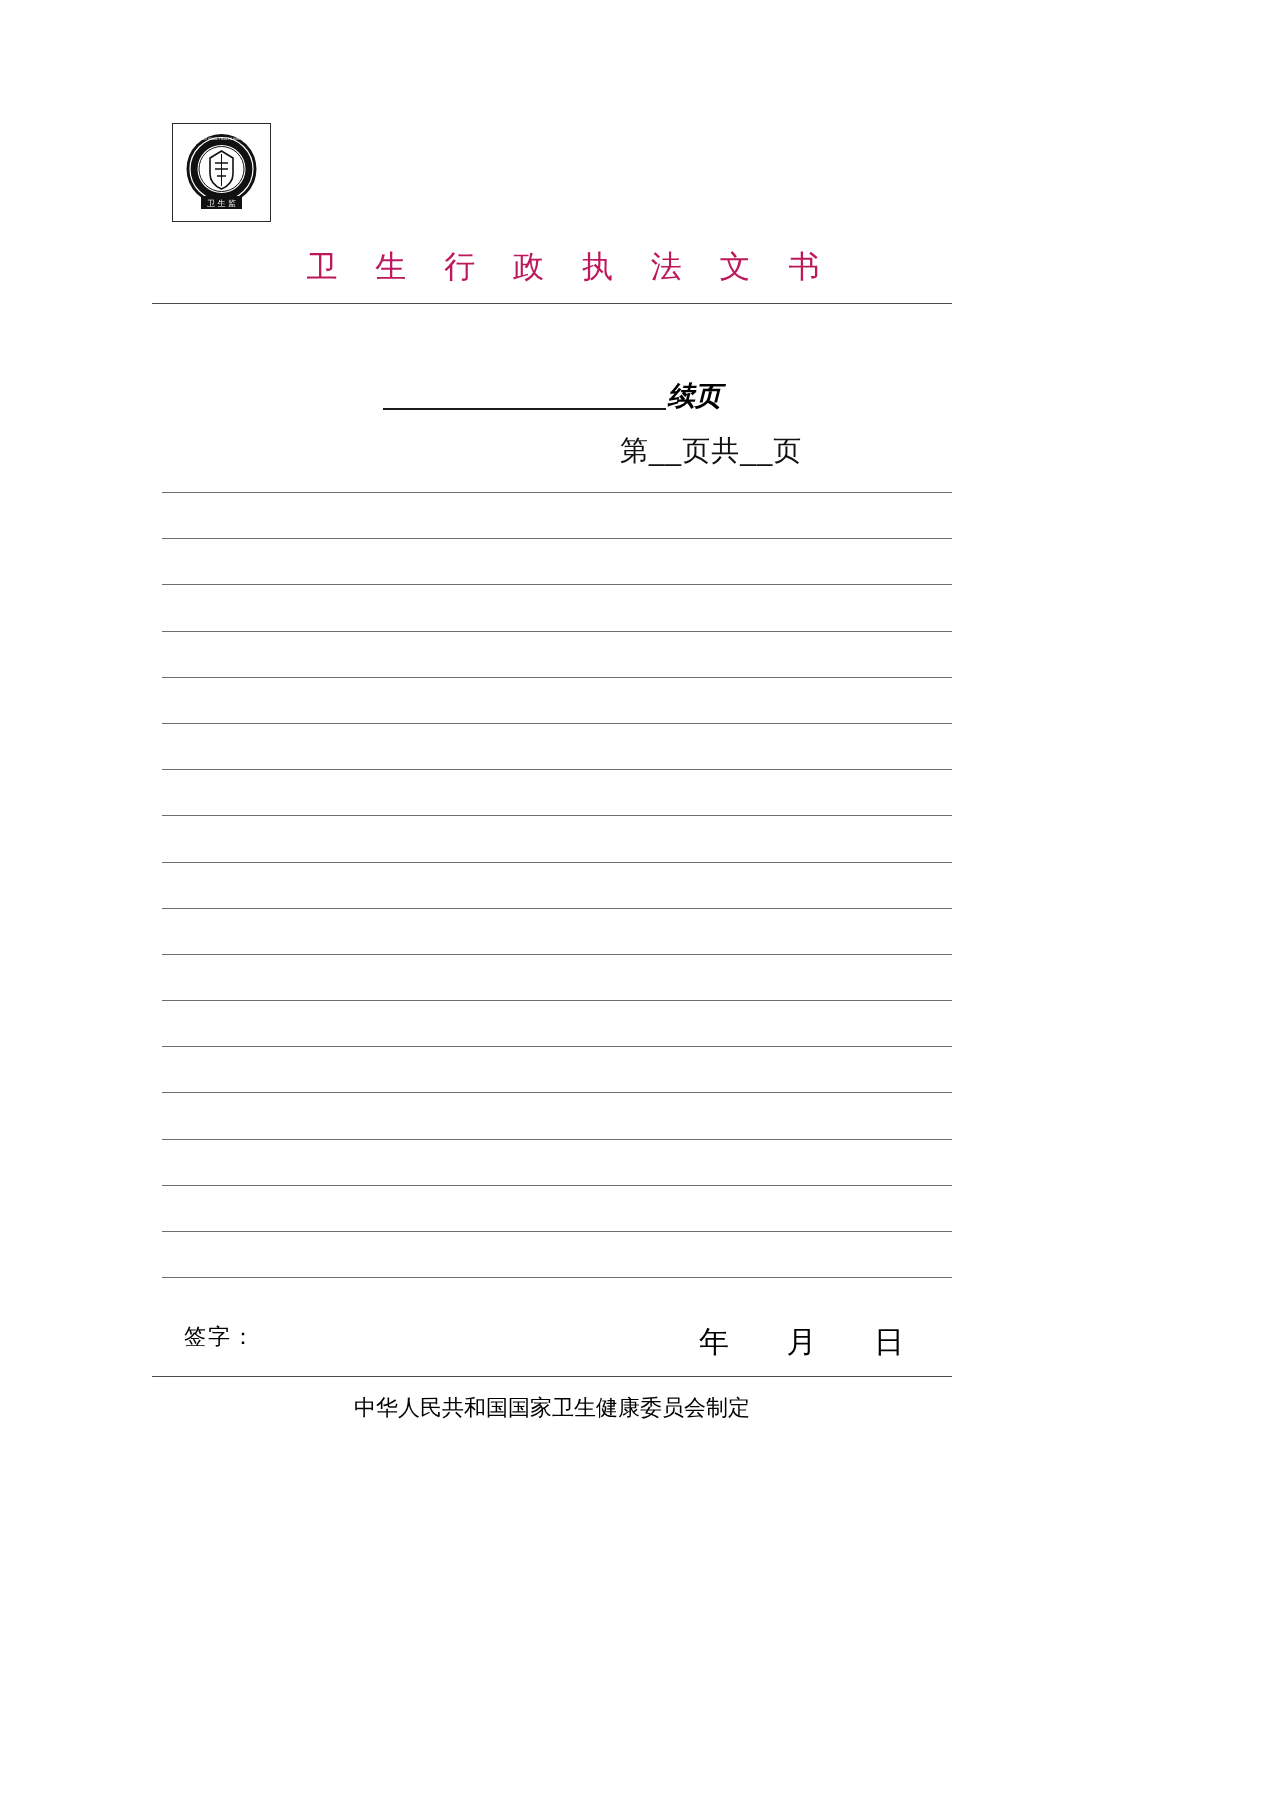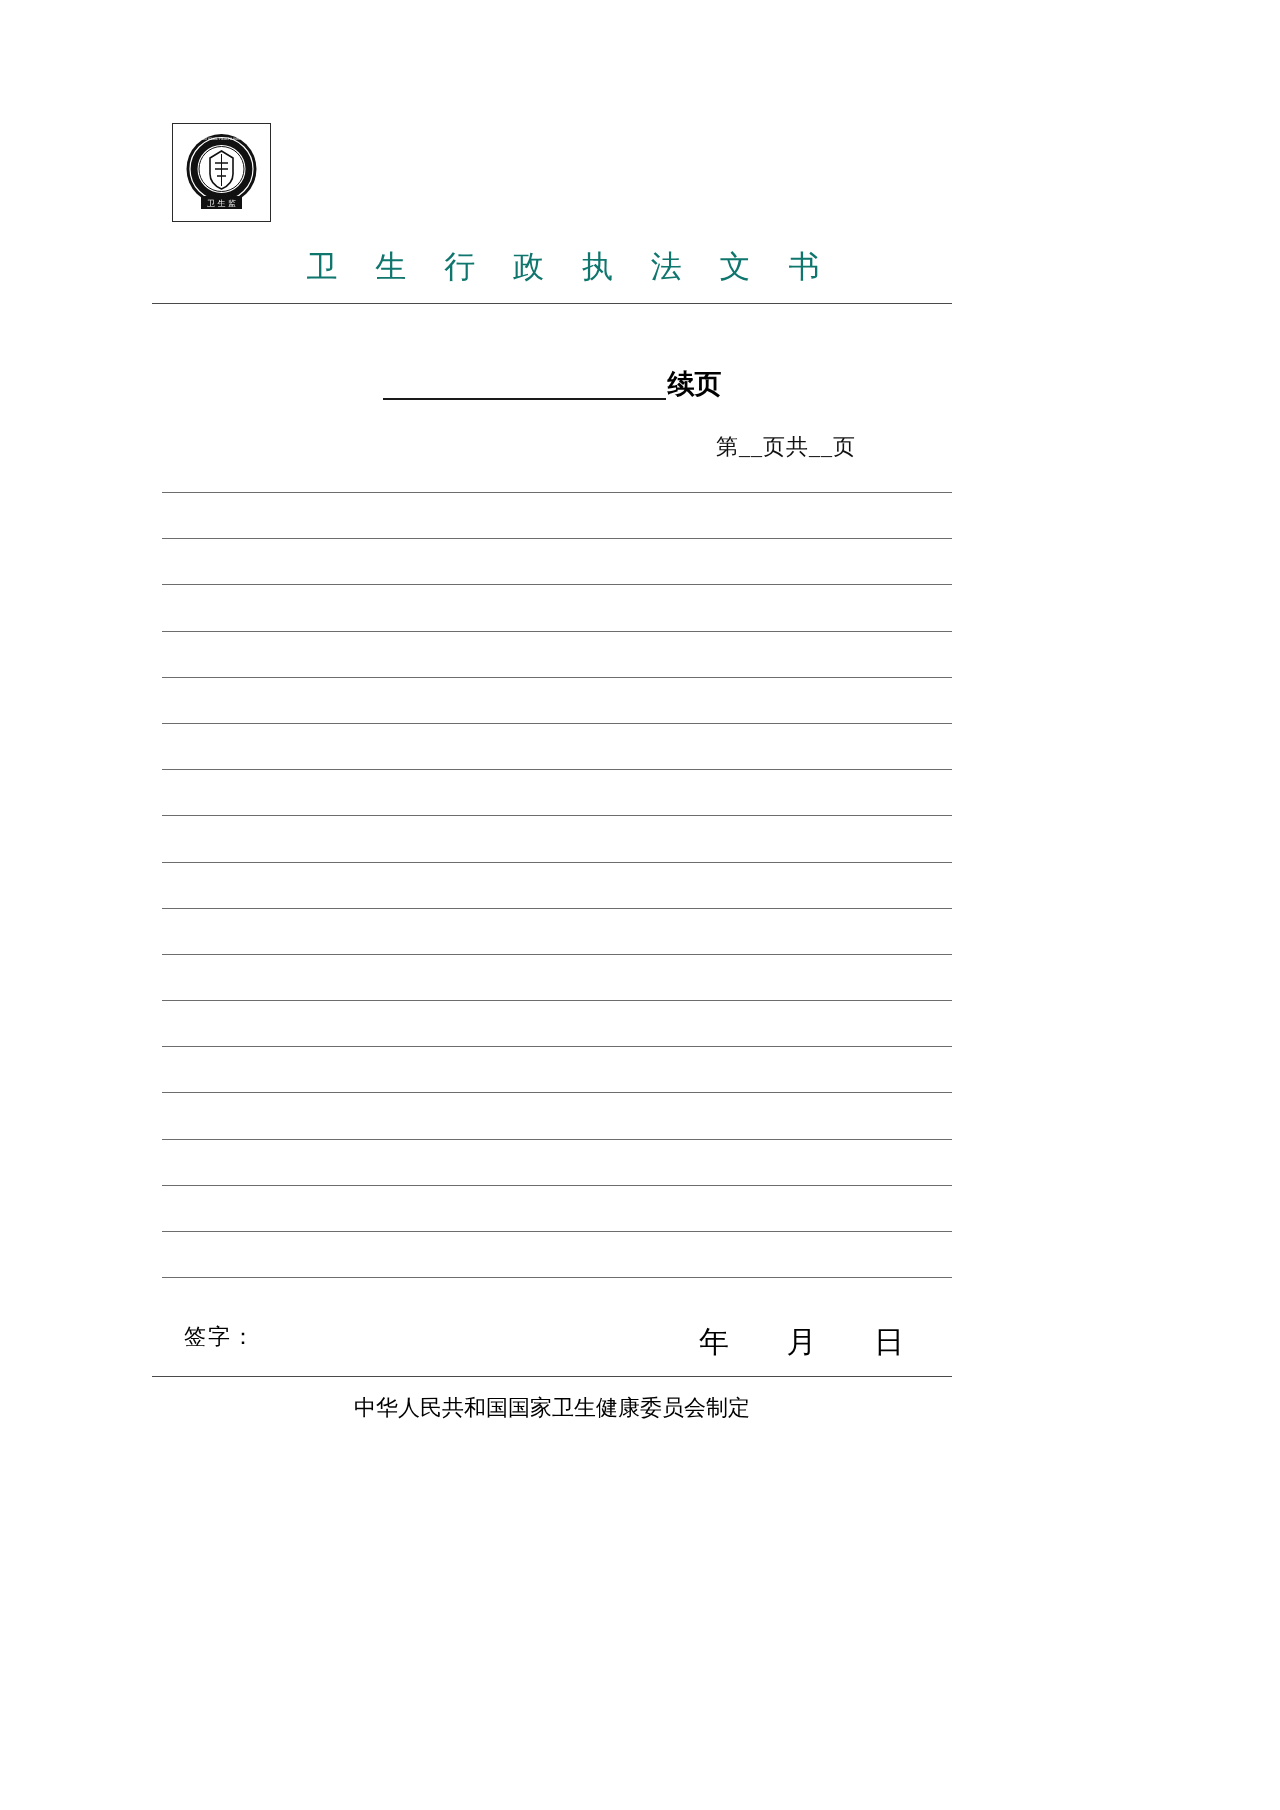--- a/index.html
+++ b/index.html
@@ -39,43 +39,44 @@
   
   .doc-title {
     position: absolute;
     left: 170px;
     top: 246px;
     width: 800px;
     text-align: center;
     font-size: 31px;
     letter-spacing: 14px;
     font-family: "DejaVu Serif", "Liberation Serif", serif;
-    color: #0f766e;
+    color: #be185d;
     white-space: nowrap;
   }
 
   .header-rule {
     position: absolute;
     left: 152px;
     top: 303px;
     width: 800px;
     height: 0;
     border-top: 1.6px solid #4a4a4a;
   }
 
   
   .subtitle-wrap {
     position: absolute;
     left: 152px;
     top: 370px;
     width: 800px;
     height: 40px;
     display: flex;
-    align-items: flex-start;
+    align-items: flex-end;
     justify-content: center;
+    font-style: italic;
   }
   .subtitle-blank {
     display: inline-block;
     width: 283px;
     border-bottom: 2px solid #1a1a1a;
     height: 28px;
   }
   .subtitle-text {
     font-family: "DejaVu Sans", "Liberation Sans", sans-serif;
     font-size: 27px;
@@ -84,23 +85,23 @@
     padding-left: 2px;
     color: #000;
   }
 
   
   .page-counter {
     position: absolute;
     left: 620px;
     top: 432px;
     width: 332px;
-    text-align: center;
-    font-size: 22px;
-    font-family: Liberation Serif, serif;
+    text-align: left;
+    font-size: 28px;
+    font-family: Liberation Sans, sans-serif;
     letter-spacing: 1px;
     color: #111;
   }
 
   
   .rules {
     position: absolute;
     left: 162px;
     top: 492px;
     width: 790px;

